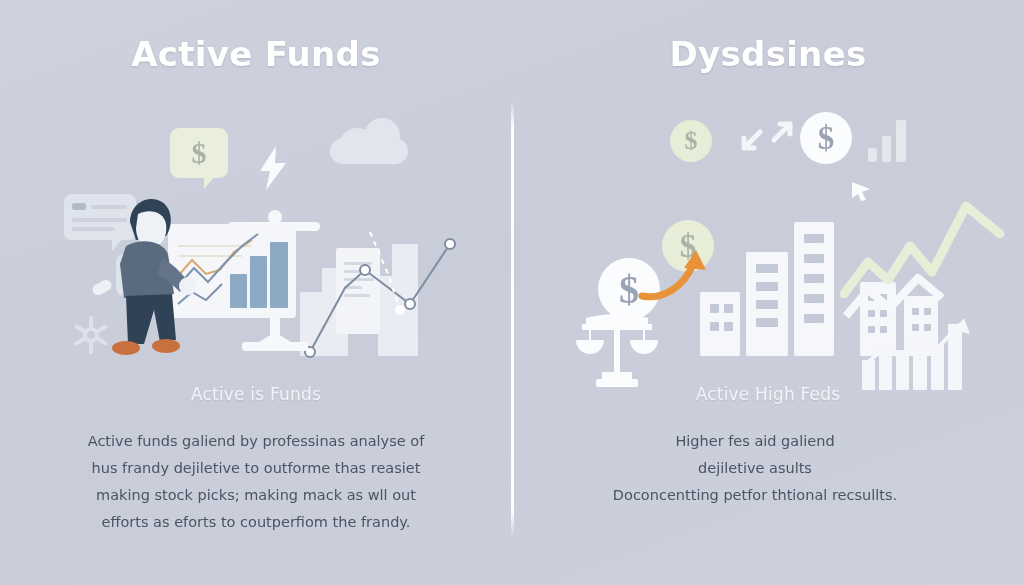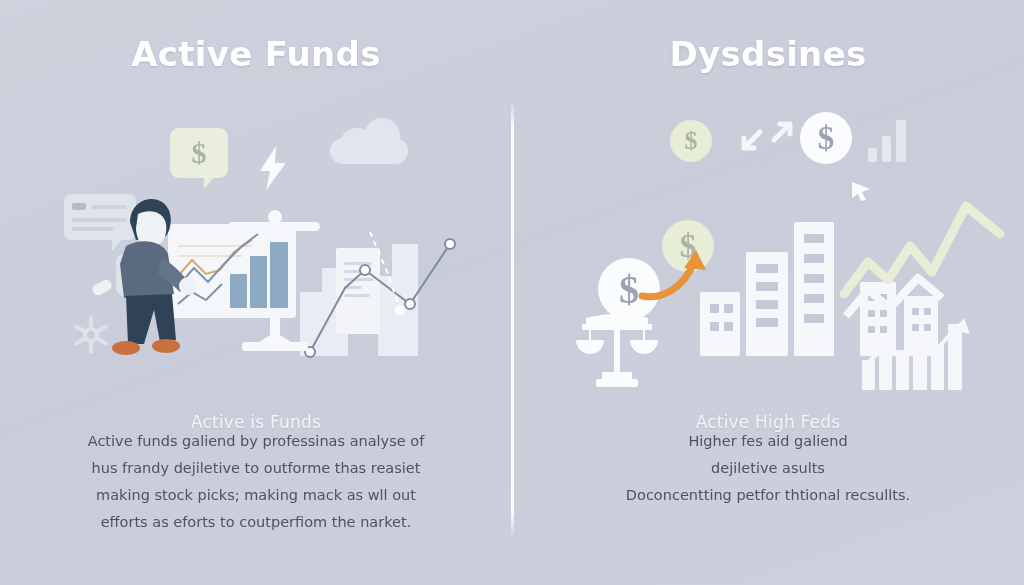--- a/index.html
+++ b/index.html
@@ -25,27 +25,26 @@
 
   .title{
     position:absolute;top:34px;left:0;width:512px;text-align:center;
     font-size:34px;font-weight:bold;color:#ffffff;letter-spacing:.3px;
     text-shadow:0 1px 2px rgba(120,128,145,.35);
   }
   .subhead{
     position:absolute;top:384px;left:0;width:512px;text-align:center;
     font-size:17px;color:#f2f4f8;font-weight:400;letter-spacing:.2px;
     text-shadow:0 1px 1px rgba(120,128,145,.25);
-    margin-top:28px;
   }
   .body-text{
     position:absolute;top:428px;left:46px;width:420px;text-align:center;
     font-size:14.5px;line-height:27px;color:#4c5362;
   }
-  .panel-right .body-text{left:46px;width:420px;top:428px;}
+  .panel-right .body-text{left:33px;width:420px;top:428px;}
 
   .art{position:absolute;left:0;top:96px;width:512px;height:280px;}
 
   
   .chat-bubble{
     position:absolute;left:64px;top:98px;width:72px;height:46px;
     background:#dfe3ec;border-radius:7px;
   }
   .chat-bubble:after{
     content:"";position:absolute;left:48px;top:44px;
@@ -236,21 +235,21 @@
         <ellipse cx="70" cy="162" rx="14" ry="7" fill="#c8713f"></ellipse>
       </svg>
     </div>
 
     <div class="subhead">Active is Funds</div>
 
     <div class="body-text">
       <div>Active funds galiend by professinas analyse of</div>
       <div>hus frandy dejiletive to outforme thas reasiet</div>
       <div>making stock picks; making mack as wll out</div>
-      <div>efforts as eforts to coutperfiom the narket.</div>
+      <div>efforts as eforts to coutperfiom the frandy.</div>
     </div>
   </div>
 
   <div class="divider"></div>
 
   <div class="panel panel-right">
 
     <div class="title">Dysdsines</div>
 
     <div class="art">

